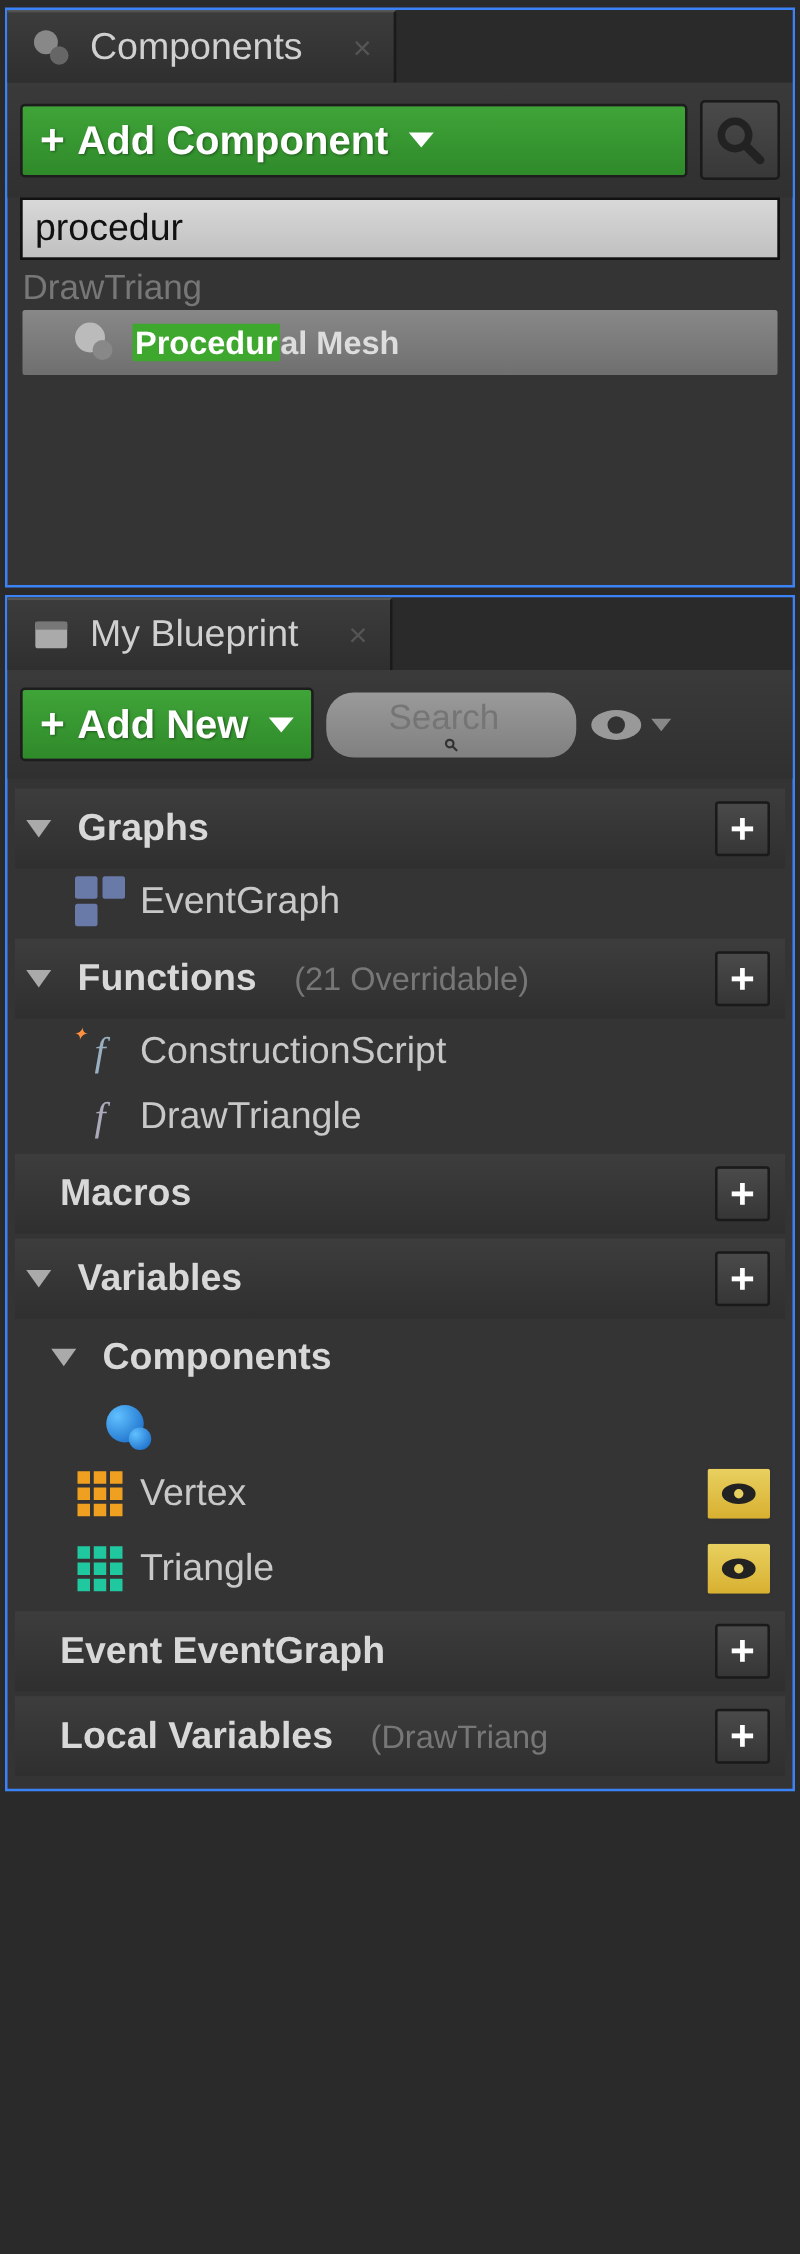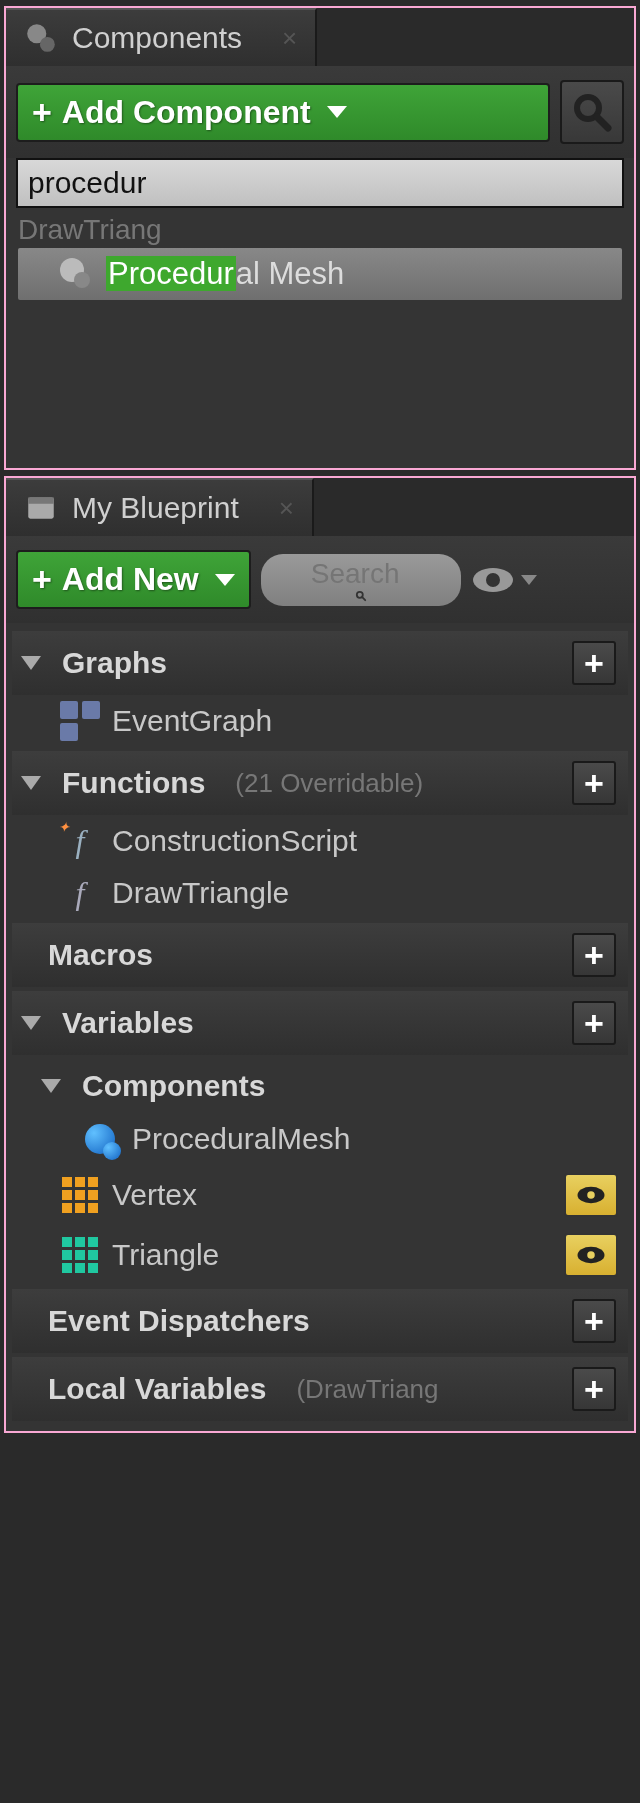--- a/index.html
+++ b/index.html
@@ -7,21 +7,21 @@
     background: #2a2a2a;
     font-family: Arial, Helvetica, sans-serif;
     width: 640px;
     height: 1803px;
     color: #c8c8c8;
     font-size: 28px;
     overflow: hidden;
   }
   .panel {
     background: #343434;
-    border: 2px solid #f9a8d4;
+    border: 2px solid #3b82f6;
     margin: 6px 4px;
   }
   
   .tab-header {
     display: flex;
     align-items: center;
     height: 58px;
     background: #2a2a2a;
     position: relative;
   }
@@ -117,21 +117,21 @@
   }
   .result-row {
     display:flex;align-items:center; gap:12px;
     background: linear-gradient(#888,#6f6f6f);
     padding: 8px 10px 8px 40px;
     margin: 0 12px 8px 12px;
     border-radius:2px;
   }
   .result-row .globe { width:36px;height:36px; }
   .hl { background:#3ea82e; color:#fff; padding:0 2px; }
-  .result-text { color:#ddd; font-size:31px; white-space:nowrap; }
+  .result-text { color:#ddd; font-size:26px; white-space:nowrap;font-weight:bold; }
   
   .tree { padding: 4px 6px 10px 6px; }
   .cat-row {
     display:flex;align-items:center;justify-content:space-between;
     background: linear-gradient(#3d3d3d,#2f2f2f);
     padding: 10px 12px;
     margin-top:4px;
   }
   .cat-left { display:flex;align-items:center;gap:24px; }
   .tri-open {
@@ -324,21 +324,20 @@
     <div class="cat-row" style="background:transparent;padding-left:32px;">
       <div class="cat-left">
         <span class="tri-open"></span>
         <span class="cat-title">Components</span>
       </div>
     </div>
     <div class="tree-item sub">
       <span class="ico">
           <span class="comp-icon"></span>
         </span>
-      <span>ProceduralMesh</span>
     </div>
     <div class="tree-item">
       <span class="ico">
         <span class="grid-icon grid-orange">
             <span></span>
             <span></span>
             <span></span>
             <span></span>
             <span></span>
             <span></span>
@@ -373,21 +372,21 @@
       <div class="right-pill">
         <svg viewBox="0 0 44 32" width="34" height="24">
             <ellipse cx="22" cy="16" rx="18" ry="11" class="eye-dark"></ellipse>
             <circle cx="22" cy="16" r="5" fill="#e8d060"></circle>
           </svg>
       </div>
     </div>
 
     <div class="cat-row">
       <div class="cat-left">
-        <span class="cat-title" style="margin-left:24px;">Event Dispatchers</span>
+        <span class="cat-title" style="margin-left:24px;">Event EventGraph</span>
       </div>
       <div class="plus-box">+</div>
     </div>
 
     <div class="cat-row">
       <div class="cat-left" style="overflow:hidden;">
         <span class="cat-title" style="margin-left:24px;">Local Variables</span>
         <span class="cat-sub">(DrawTriang</span>
       </div>
       <div class="plus-box">+</div>

